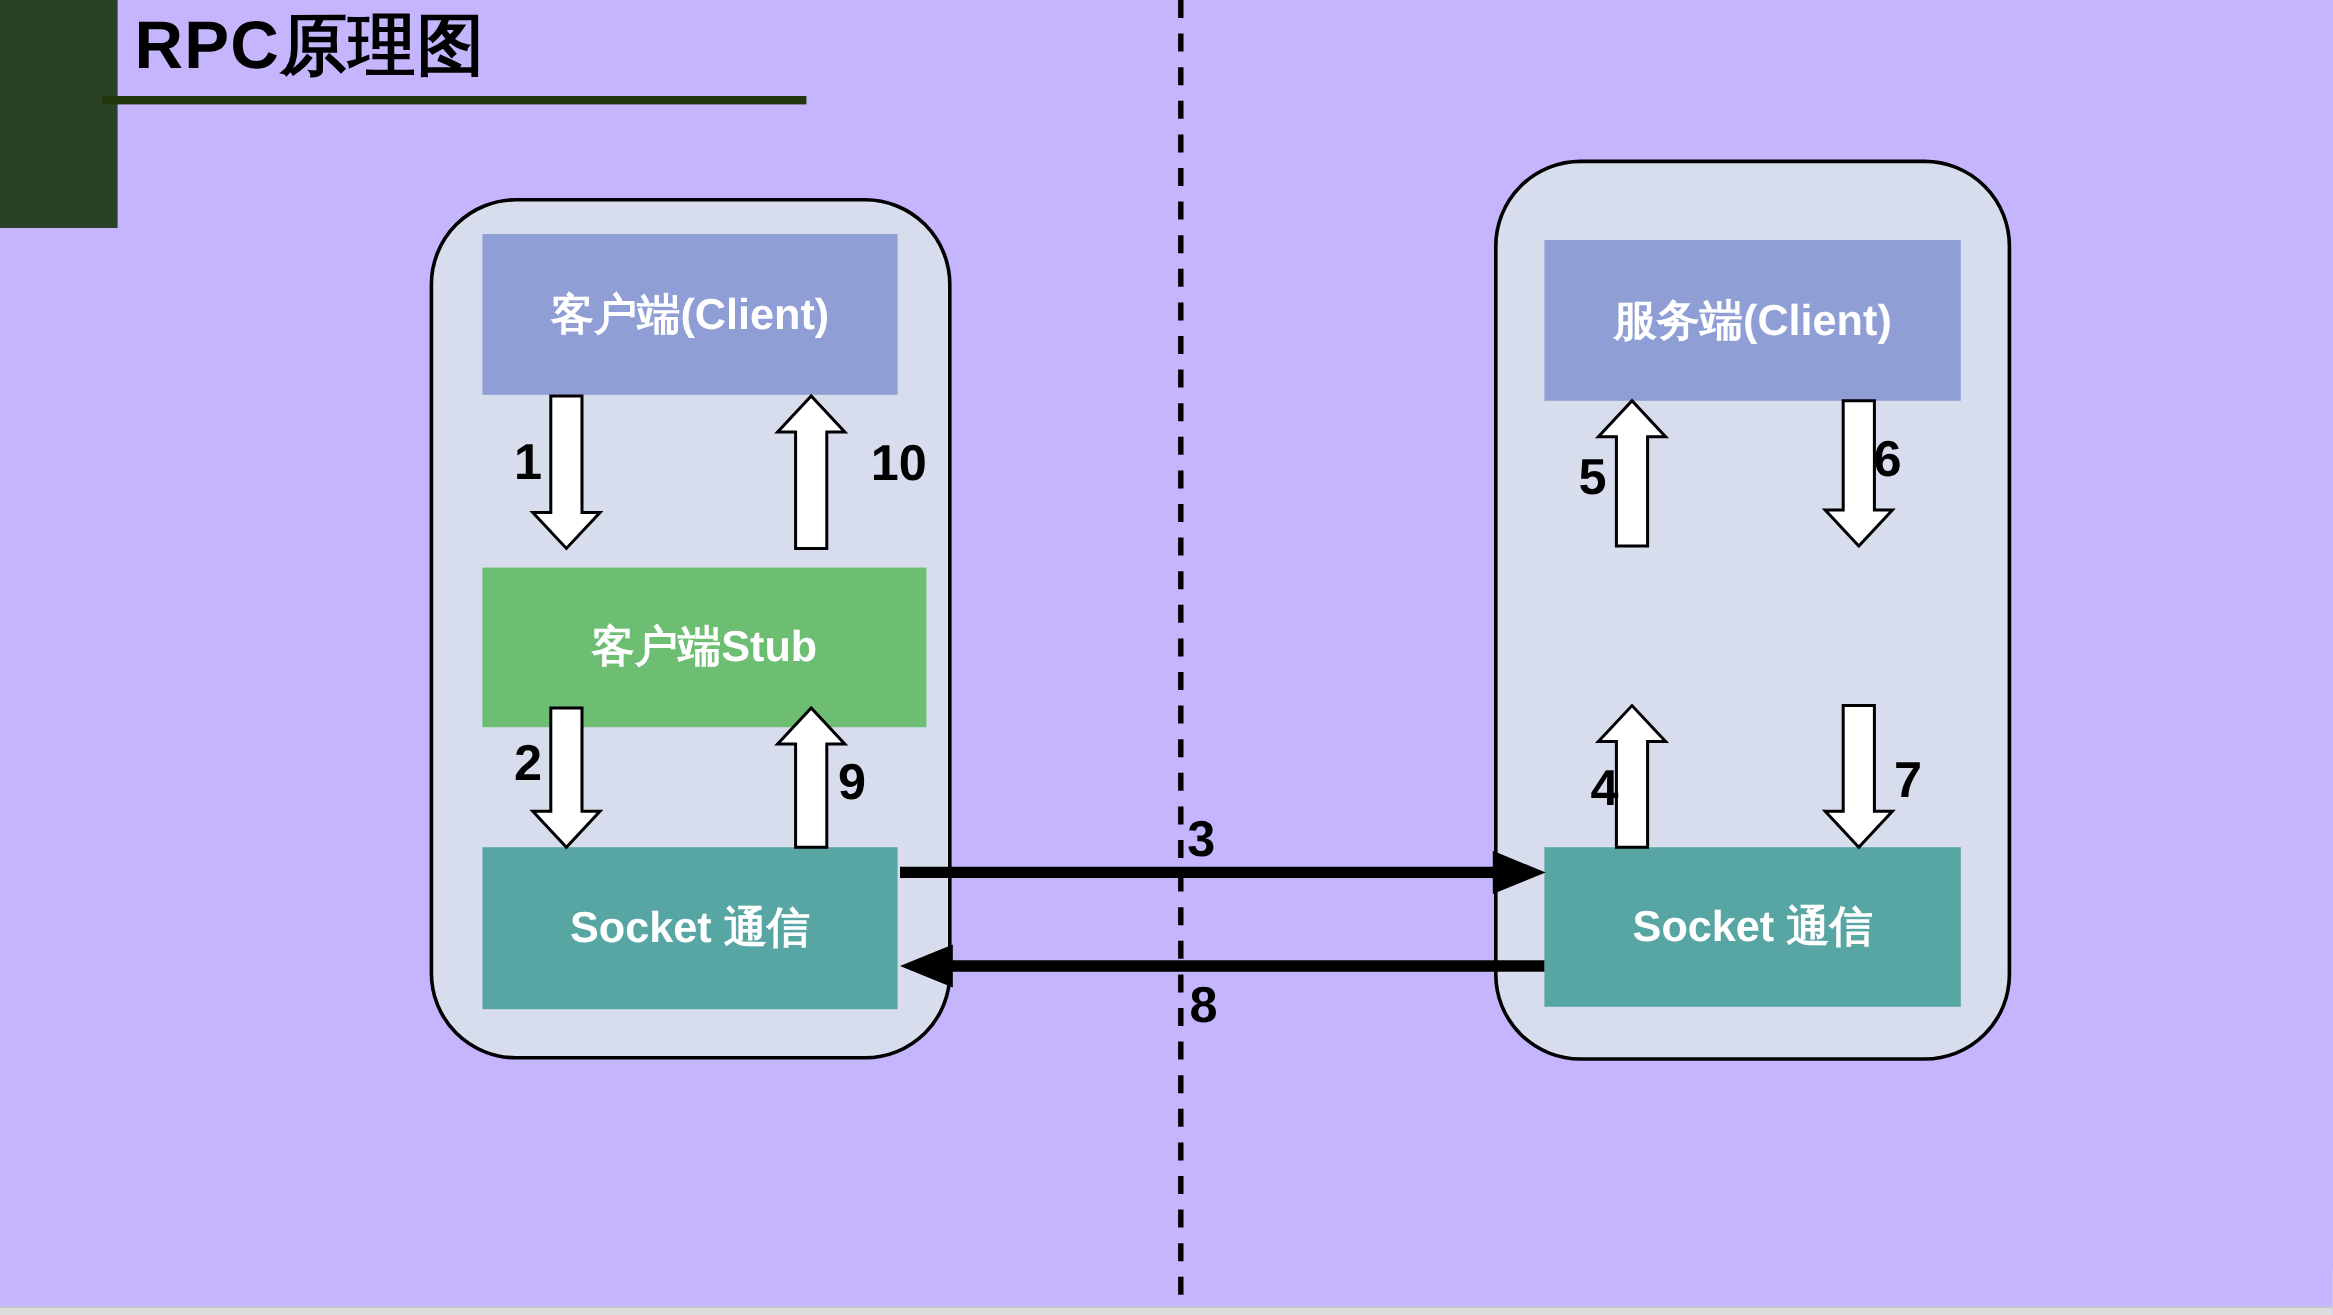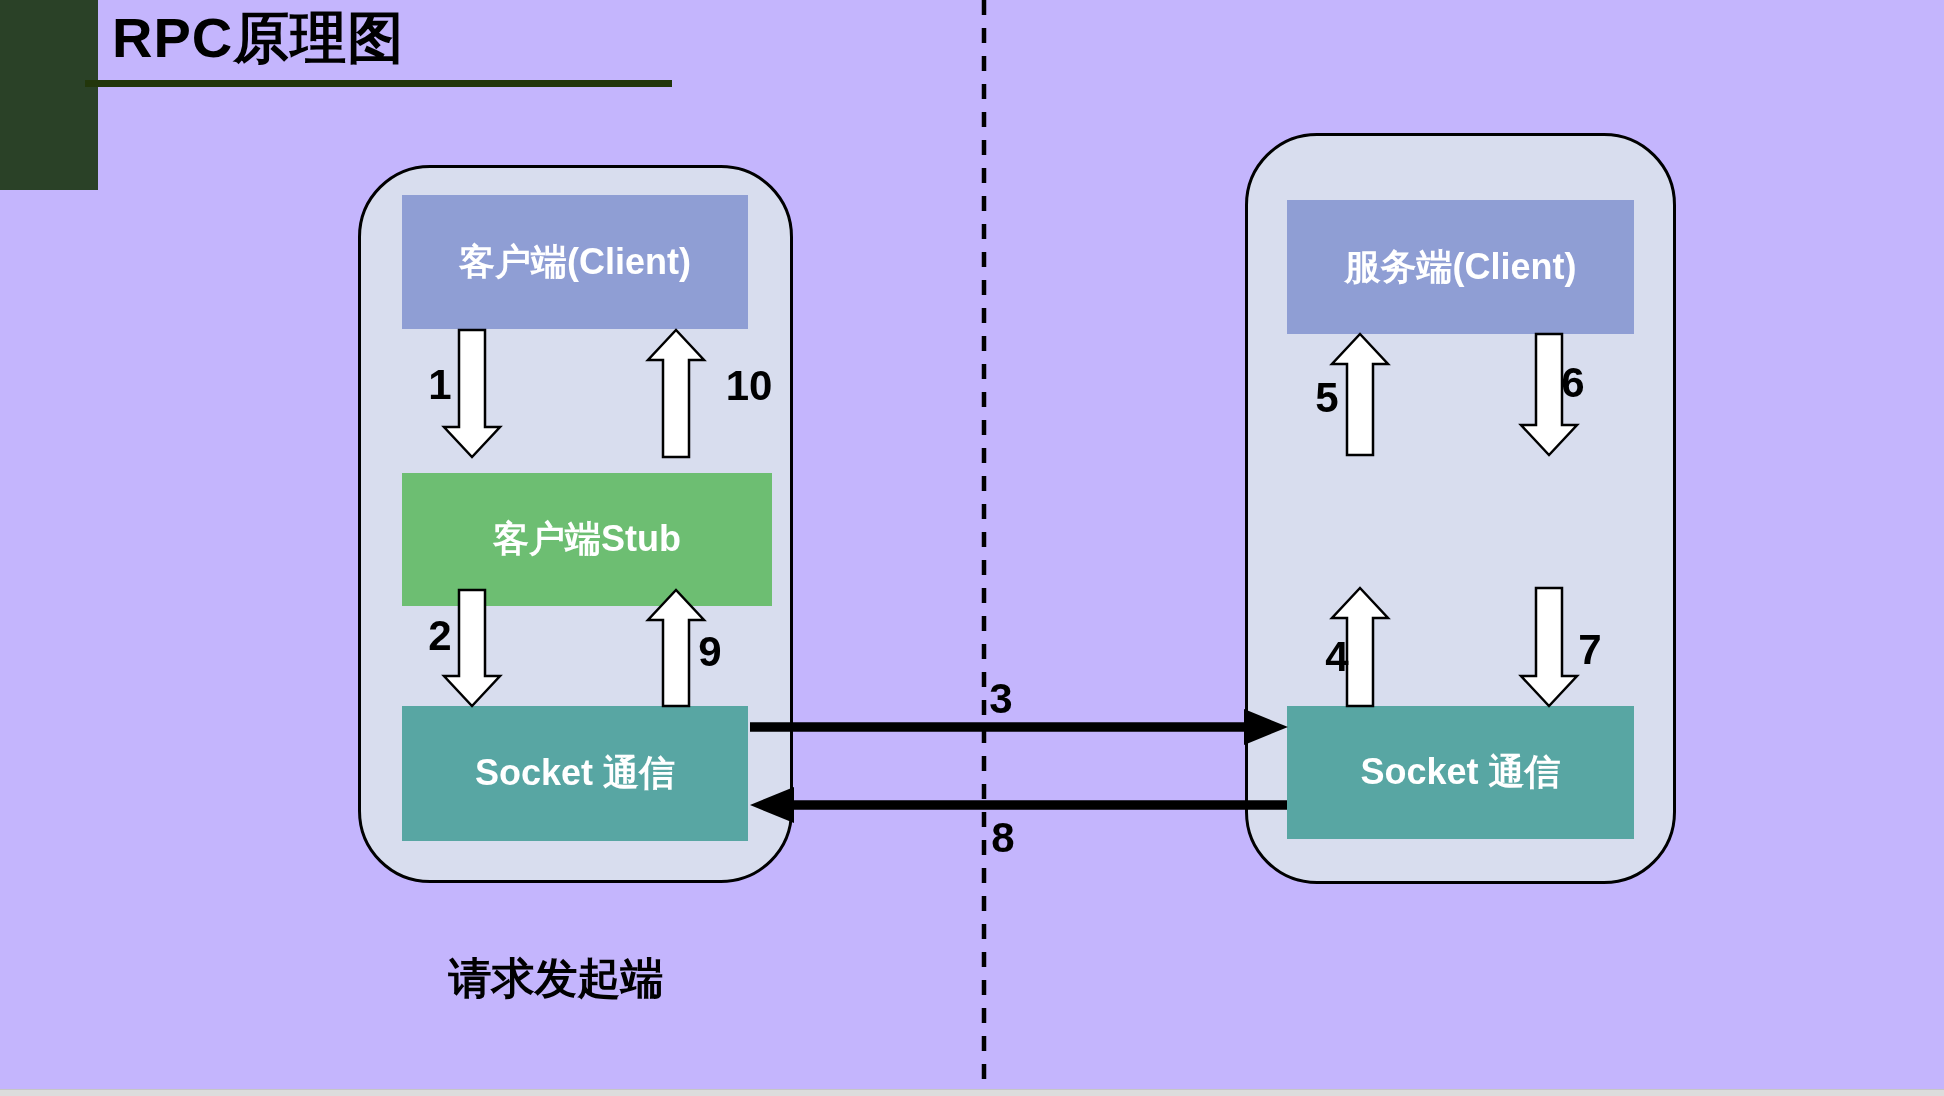--- a/index.html
+++ b/index.html
@@ -117,16 +117,15 @@
   <div class="step-label" style="left:440px;  top:636px;">2</div>
   <div class="step-label" style="left:1001px; top:699px;">3</div>
   <div class="step-label" style="left:1337px; top:657px;">4</div>
   <div class="step-label" style="left:1327px; top:398px;">5</div>
   <div class="step-label" style="left:1573px; top:383px;">6</div>
   <div class="step-label" style="left:1590px; top:650px;">7</div>
   <div class="step-label" style="left:1003px; top:838px;">8</div>
   <div class="step-label" style="left:710px;  top:652px;">9</div>
   <div class="step-label" style="left:721px;  top:386px;margin-left:28px;">10</div>
 
-  <div class="caption left">请求发起端</div>
 
   <div class="bottom-strip"></div>
 </div>
 
 </body></html>

